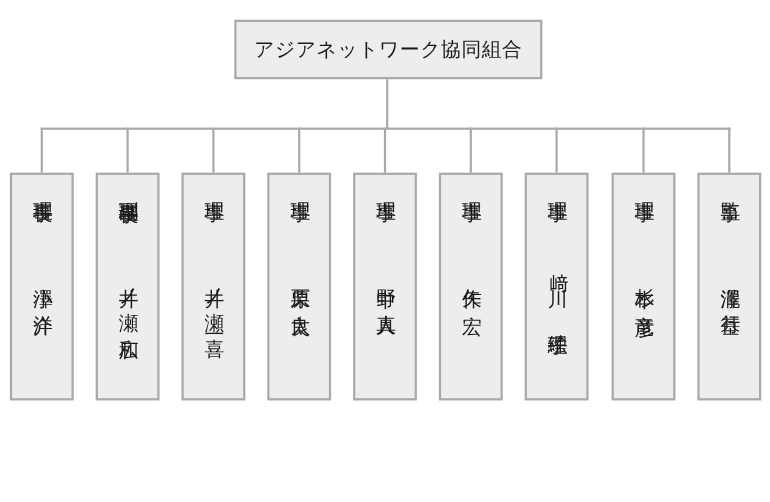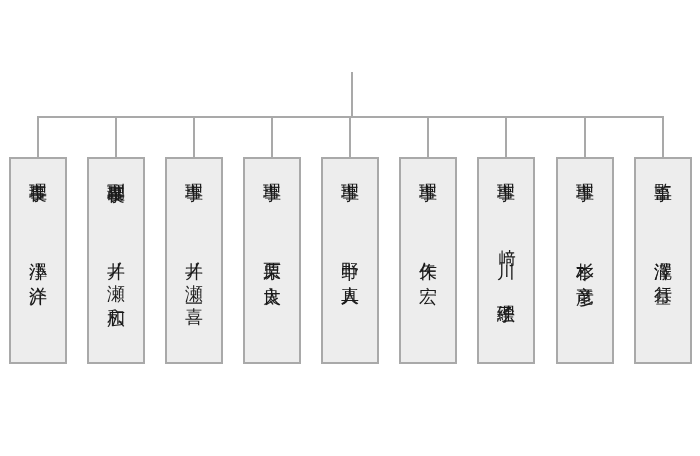--- a/index.html
+++ b/index.html
@@ -94,20 +94,23 @@
   <div class="line drop drop-1"></div>
   <div class="line drop drop-2"></div>
   <div class="line drop drop-3"></div>
   <div class="line drop drop-4"></div>
   <div class="line drop drop-5"></div>
   <div class="line drop drop-6"></div>
   <div class="line drop drop-7"></div>
   <div class="line drop drop-8"></div>
   <div class="line drop drop-9"></div>
 
+  <div class="root-box">
+    <span>アジアネットワーク協同組合</span>
+  </div>
 
   <div class="member-box member-1">
     <span class="vtext member-title">理事長</span>
     <span class="vtext member-name">小澤 洋介</span>
   </div>
   <div class="member-box member-2">
     <span class="vtext member-title">副理事長</span>
     <span class="vtext member-name">井ノ瀬 広和</span>
   </div>
   <div class="member-box member-3">

